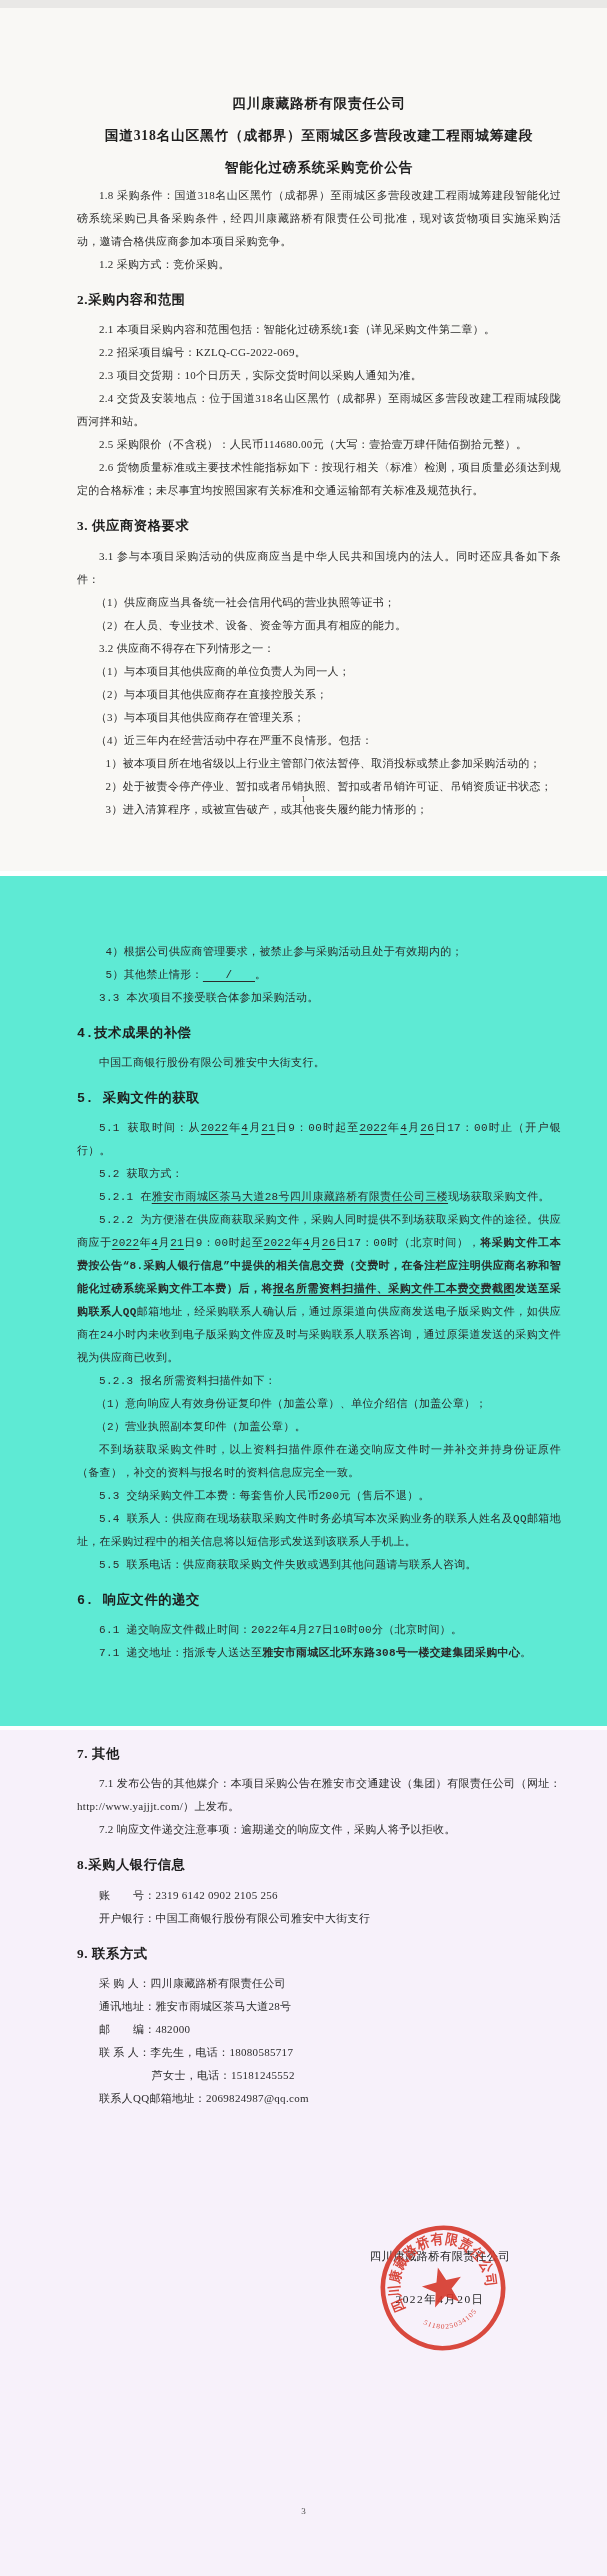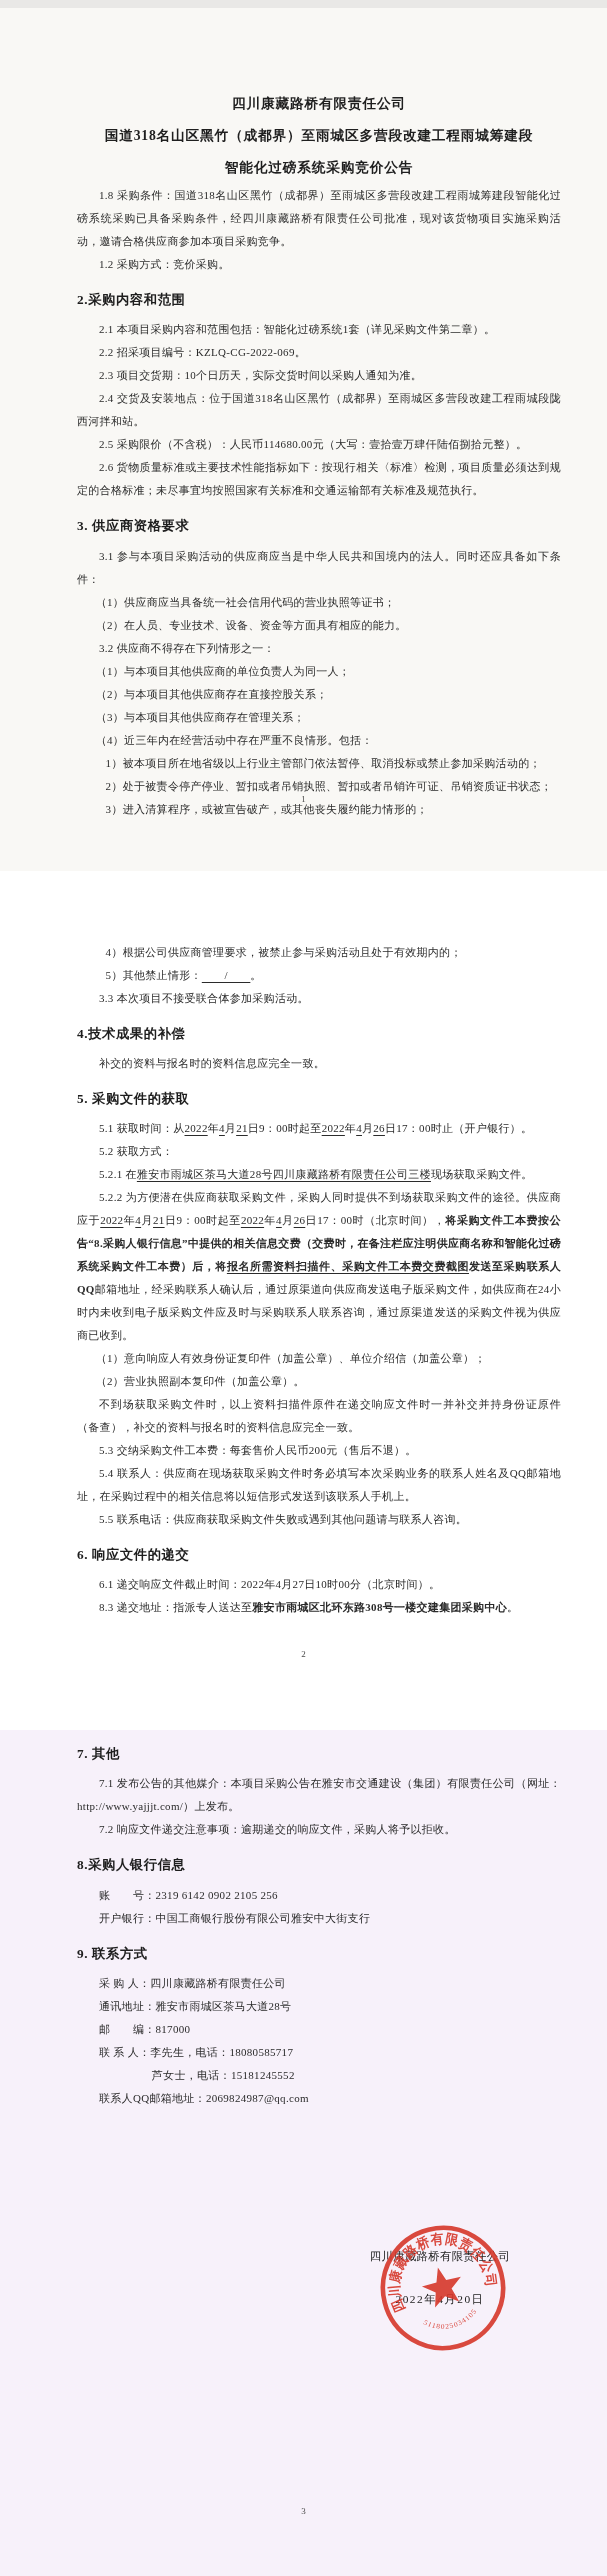--- a/index.html
+++ b/index.html
@@ -1,21 +1,21 @@
 <!DOCTYPE html>
 <html style="font-size:12px"><head>
 <meta charset="utf-8">
 <style>
   html,body{margin:0;padding:0;background:#e9e8e6;}
   .doc{width:607px;margin:8px auto;font-family:"Liberation Serif","DejaVu Serif",serif;color:#2b2b2b;}
   .page{position:relative;box-sizing:border-box;width:607px;overflow:hidden;
         padding:0 46px 0 77px;letter-spacing:0.3px;}
   .page-gap{height:4.6px;background:#ffffff;}
   #page-1{height:863px;background:#f9f8f5;}
-  #page-2{height:850px;background:#ffffff;}
+  #page-2{height:850px;background:#5eead4;font-family:Liberation Mono, monospace;}
   #page-3{height:853px;background:#f7f1fa;}
   #page-1 .content{padding-top:80px;}
   #page-2 .content{padding-top:65px;}
   #page-3 .content{}
 
   .blk{font-size:11px;line-height:23px;text-align:justify;}
   .title{text-align:center;font-weight:bold;font-size:13.7px;line-height:32px;letter-spacing:0.8px;color:#1f1f1f;}
   .h{font-weight:bold;font-size:13.3px;line-height:27px;margin:10px 0 5.3px;letter-spacing:0.6px;color:#1e1e1e;}
   .p{text-indent:2em;}
   .p2{text-indent:1.7em;}
@@ -70,53 +70,54 @@
   </div>
 
   <div class="page-gap"></div>
 
   <div class="page" id="page-2">
     <div class="content">
         <div class="blk p3">4）根据公司供应商管理要求，被禁止参与采购活动且处于有效期内的；</div>
         <div class="blk p3"><span>5）其他禁止情形：</span><span class="u">　　/　　</span><span>。</span></div>
         <div class="blk p">3.3 本次项目不接受联合体参加采购活动。</div>
         <div class="blk h">4.技术成果的补偿</div>
-        <div class="blk p">补交的资料与报名时的资料信息应完全一致。</div>
+        <div class="blk p">中国工商银行股份有限公司雅安中大街支行。</div>
         <div class="blk h">5. 采购文件的获取</div>
         <div class="blk p"><span>5.1 获取时间：从</span><span class="u">2022</span><span>年</span><span class="u">4</span><span>月</span><span class="u">21</span><span>日9：00时起至</span><span class="u">2022</span><span>年</span><span class="u">4</span><span>月</span><span class="u">26</span><span>日17：00时止（开户银行）。</span></div>
         <div class="blk p">5.2 获取方式：</div>
         <div class="blk p"><span>5.2.1 在</span><span class="u">雅安市雨城区茶马大道28号四川康藏路桥有限责任公司三楼</span><span>现场获取采购文件。</span></div>
         <div class="blk p"><span>5.2.2 为方便潜在供应商获取采购文件，采购人同时提供不到场获取采购文件的途径。供应商应于</span><span class="u">2022</span><span>年</span><span class="u">4</span><span>月</span><span class="u">21</span><span>日9：00时起至</span><span class="u">2022</span><span>年</span><span class="u">4</span><span>月</span><span class="u">26</span><span>日17：00时（北京时间），</span><span class="b">将采购文件工本费按公告“8.采购人银行信息”中提供的相关信息交费（交费时，在备注栏应注明供应商名称和智能化过磅系统采购文件工本费）后，将</span><span class="b u">报名所需资料扫描件、采购文件工本费交费截图</span><span class="b">发送至采购联系人QQ</span><span>邮箱地址，经采购联系人确认后，通过原渠道向供应商发送电子版采购文件，如供应商在24小时内未收到电子版采购文件应及时与采购联系人联系咨询，通过原渠道发送的采购文件视为供应商已收到。</span></div>
+        <div class="blk p">5.2.3 报名所需资料扫描件如下：</div>
         <div class="blk p2">（1）意向响应人有效身份证复印件（加盖公章）、单位介绍信（加盖公章）；</div>
         <div class="blk p2">（2）营业执照副本复印件（加盖公章）。</div>
         <div class="blk p">不到场获取采购文件时，以上资料扫描件原件在递交响应文件时一并补交并持身份证原件（备查），补交的资料与报名时的资料信息应完全一致。</div>
         <div class="blk p">5.3 交纳采购文件工本费：每套售价人民币200元（售后不退）。</div>
         <div class="blk p">5.4 联系人：供应商在现场获取采购文件时务必填写本次采购业务的联系人姓名及QQ邮箱地址，在采购过程中的相关信息将以短信形式发送到该联系人手机上。</div>
         <div class="blk p">5.5 联系电话：供应商获取采购文件失败或遇到其他问题请与联系人咨询。</div>
         <div class="blk h">6. 响应文件的递交</div>
         <div class="blk p">6.1 递交响应文件截止时间：2022年4月27日10时00分（北京时间）。</div>
-        <div class="blk p"><span>8.3 递交地址：指派专人送达至</span><span class="b">雅安市雨城区北环东路308号一楼交建集团采购中心</span><span>。</span></div>
+        <div class="blk p"><span>7.1 递交地址：指派专人送达至</span><span class="b">雅安市雨城区北环东路308号一楼交建集团采购中心</span><span>。</span></div>
       </div>
     <div class="page-number">2</div>
   </div>
 
   <div class="page-gap"></div>
 
   <div class="page" id="page-3">
     <div class="content">
         <div class="blk h">7. 其他</div>
         <div class="blk p">7.1 发布公告的其他媒介：本项目采购公告在雅安市交通建设（集团）有限责任公司（网址：http://www.yajjjt.com/）上发布。</div>
         <div class="blk p">7.2 响应文件递交注意事项：逾期递交的响应文件，采购人将予以拒收。</div>
         <div class="blk h">8.采购人银行信息</div>
         <div class="blk p">账　　号：2319 6142 0902 2105 256</div>
         <div class="blk p">开户银行：中国工商银行股份有限公司雅安中大街支行</div>
         <div class="blk h">9. 联系方式</div>
         <div class="blk p">采 购 人：四川康藏路桥有限责任公司</div>
         <div class="blk p">通讯地址：雅安市雨城区茶马大道28号</div>
-        <div class="blk p">邮　　编：817000</div>
+        <div class="blk p">邮　　编：482000</div>
         <div class="blk p">联 系 人：李先生，电话：18080585717</div>
         <div class="blk p4">芦女士，电话：15181245552</div>
         <div class="blk p">联系人QQ邮箱地址：2069824987@qq.com</div>
       </div>
 
     <div class="signature">
       <div class="sig-company">四川康藏路桥有限责任公司</div>
       <div class="sig-date">2022年4月20日</div>
     </div>
 

